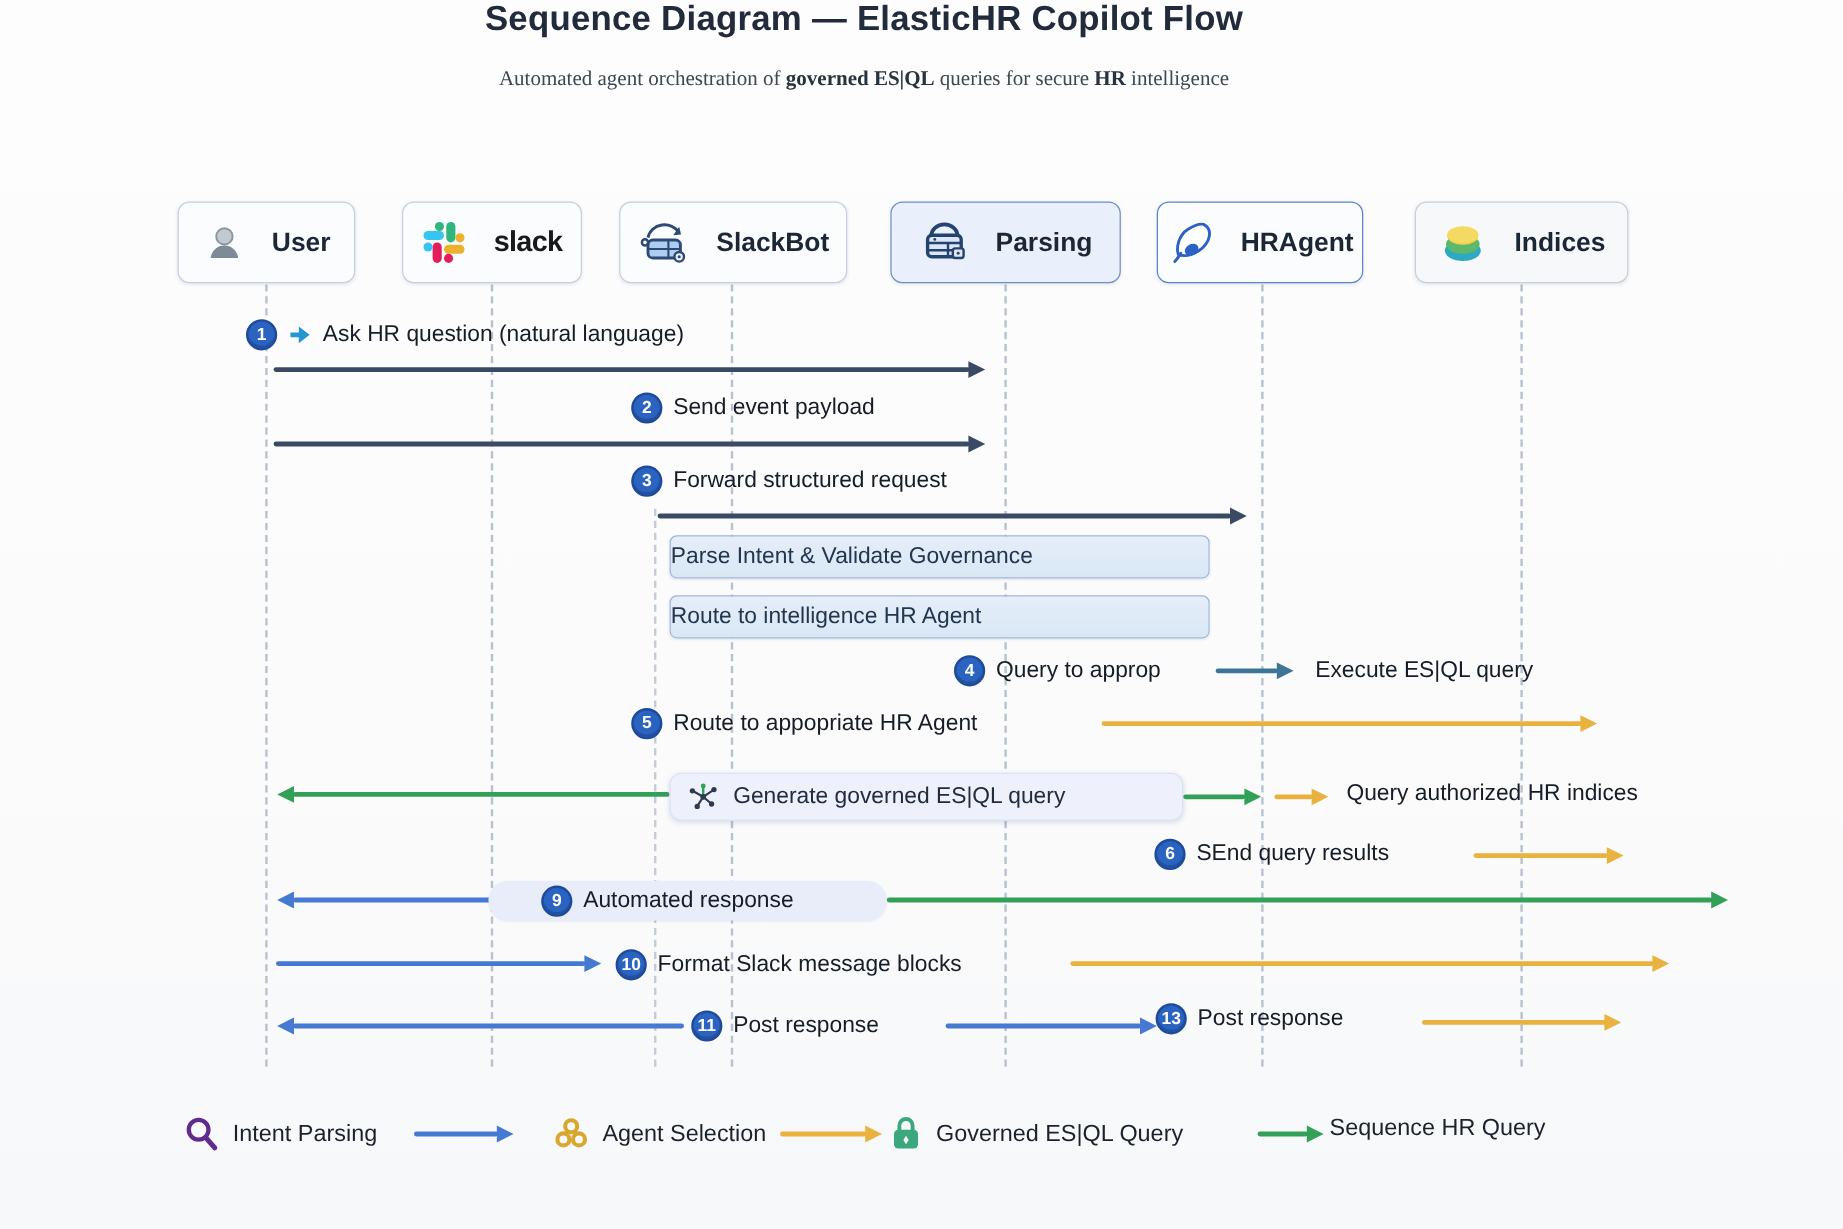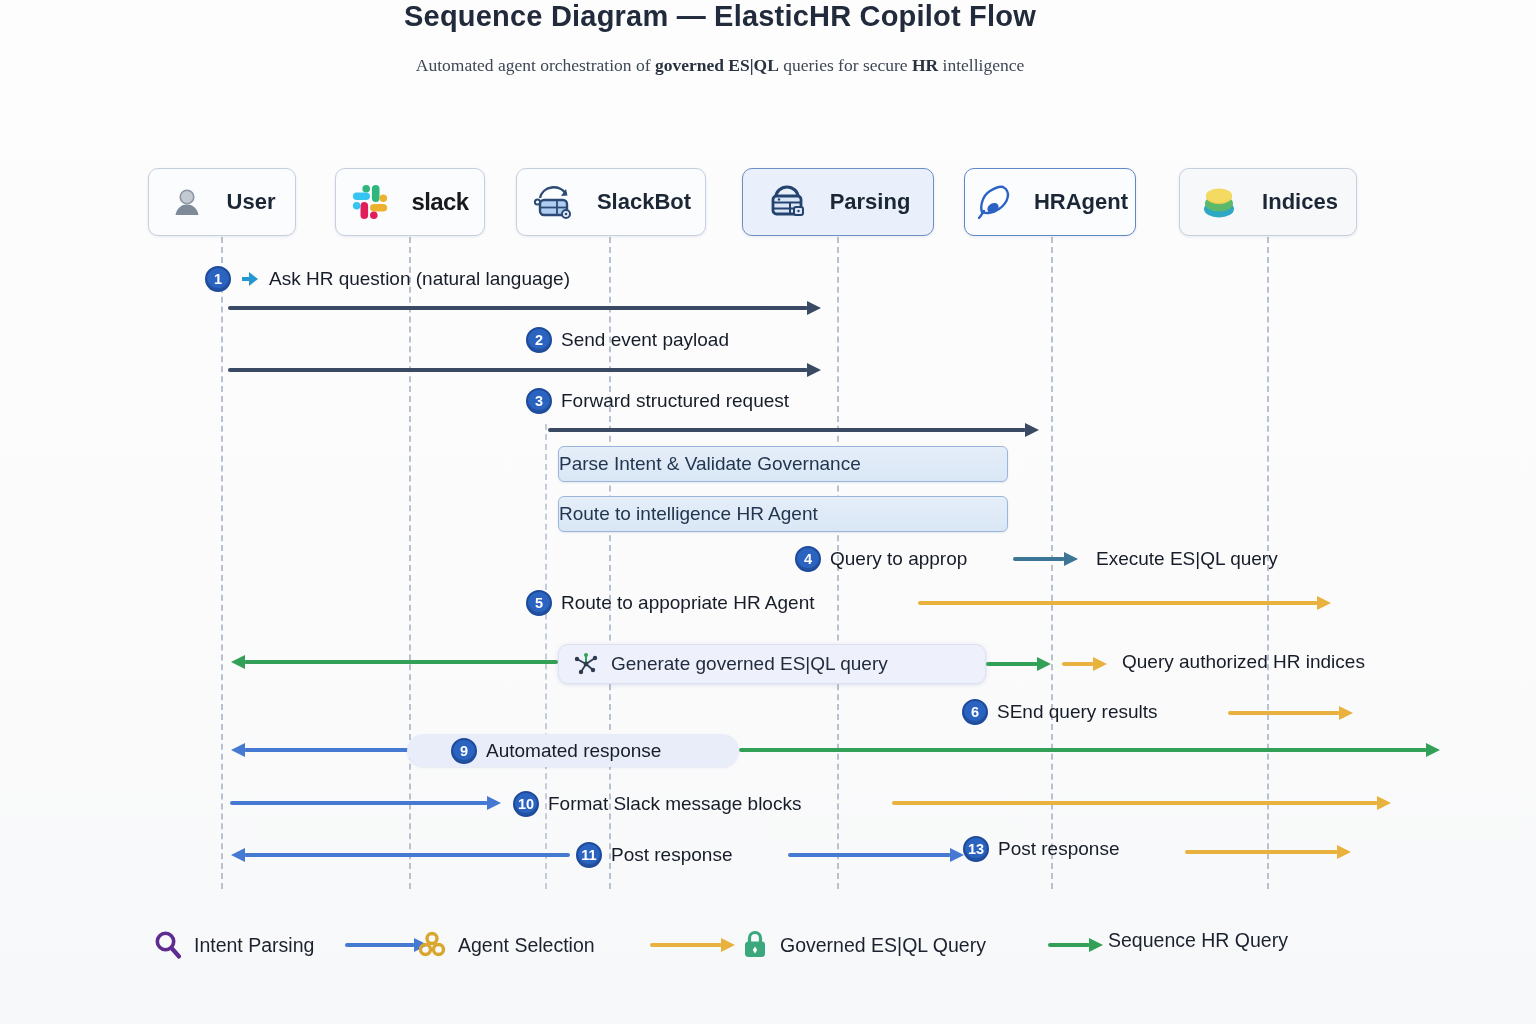--- a/index.html
+++ b/index.html
@@ -230,21 +230,21 @@
 
   <div class="legend-item" style="left:152px;top:929px">
     <svg width="32" height="32" viewBox="0 0 32 32">
       <circle cx="13.5" cy="12.5" r="8.2" fill="none" stroke="#5f2b8f" stroke-width="3.6"></circle>
       <line x1="19.5" y1="19" x2="27" y2="27.5" stroke="#5f2b8f" stroke-width="4.2" stroke-linecap="round"></line>
     </svg>
     <span>Intent Parsing</span>
   </div>
   <div class="arr a-blue head-r" style="left:345px;top:943px;width:70px"></div>
 
-  <div class="legend-item" style="left:416px;top:929px">
+  <div class="legend-item" style="left:460px;top:929px">
     <svg width="32" height="32" viewBox="0 0 32 32">
       <circle cx="16" cy="9.5" r="5" fill="none" stroke="#d9a62e" stroke-width="3.4"></circle>
       <circle cx="9.5" cy="20.5" r="5" fill="none" stroke="#d9a62e" stroke-width="3.4"></circle>
       <circle cx="22.5" cy="20.5" r="5" fill="none" stroke="#d9a62e" stroke-width="3.4"></circle>
     </svg>
     <span>Agent Selection</span>
   </div>
   <div class="arr a-yellow head-r" style="left:650px;top:943px;width:72px"></div>
 
   <div class="legend-item" style="left:740px;top:929px">

